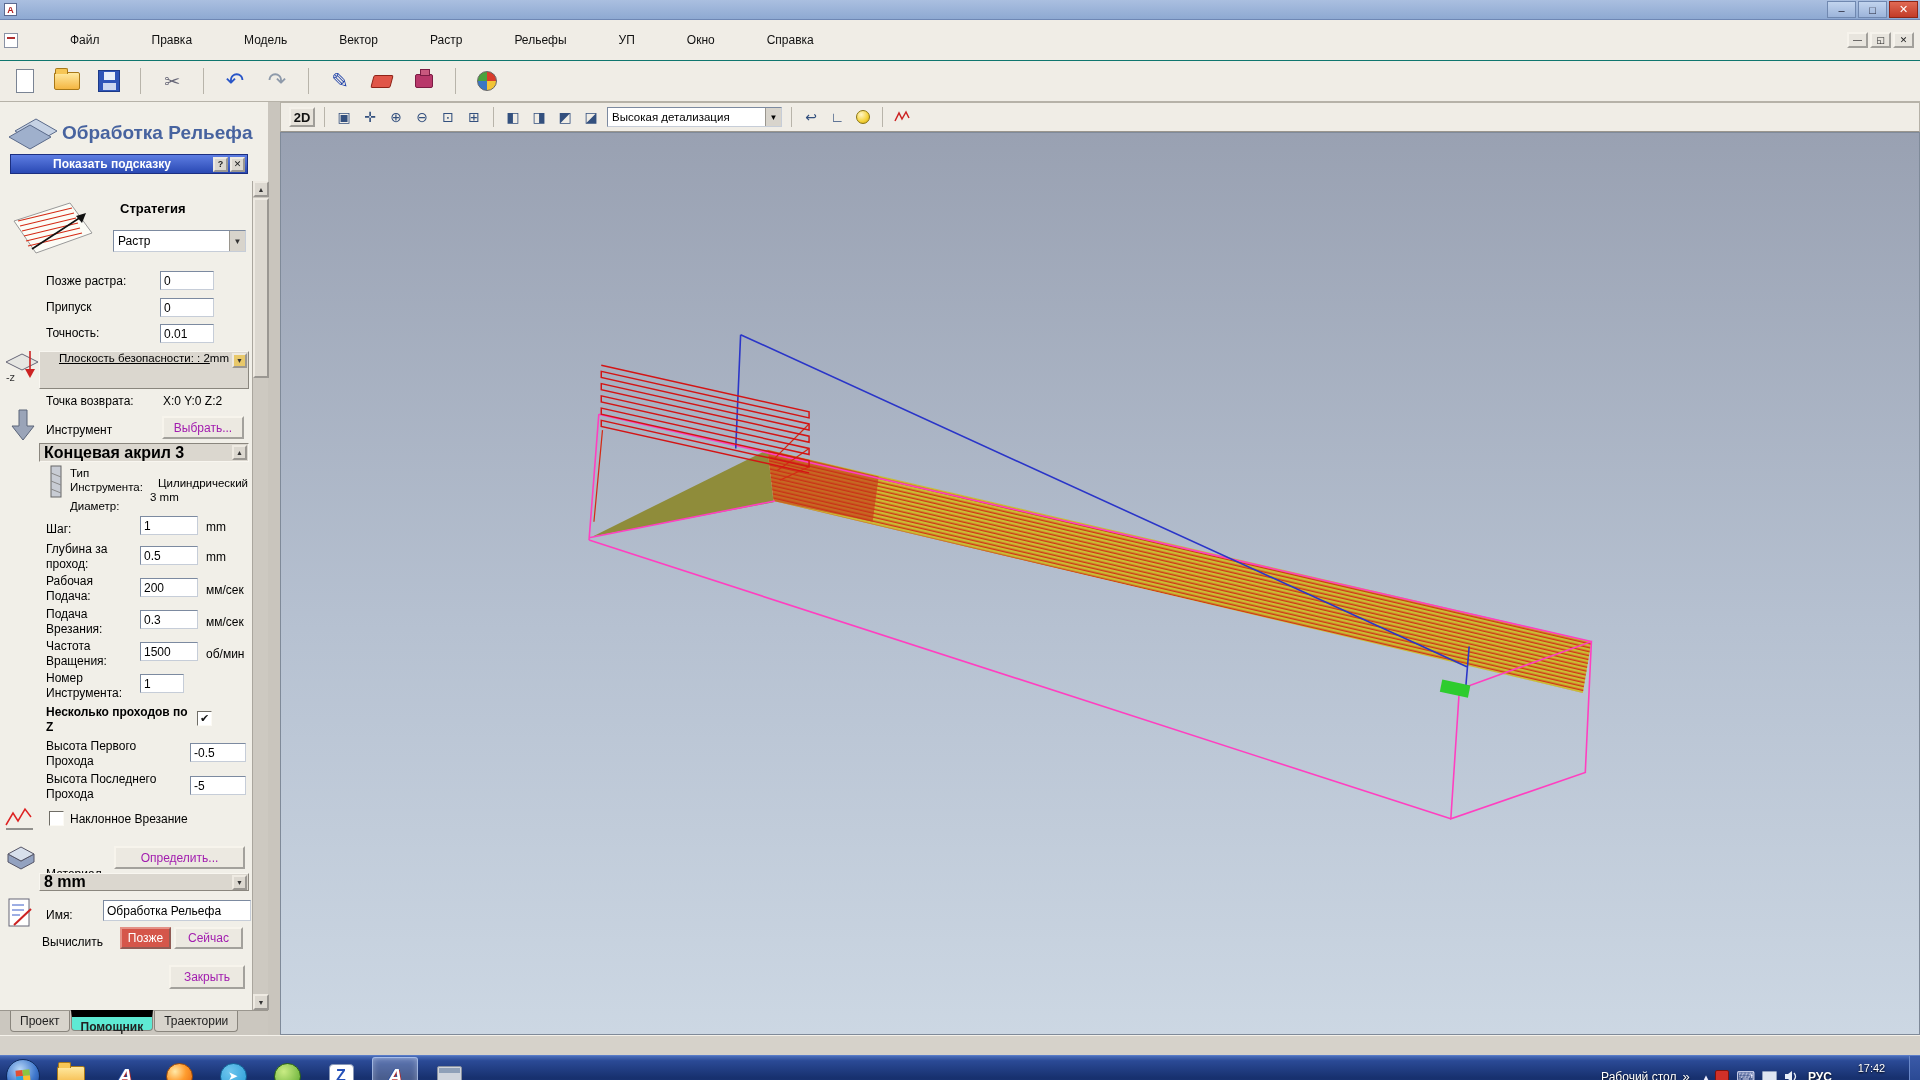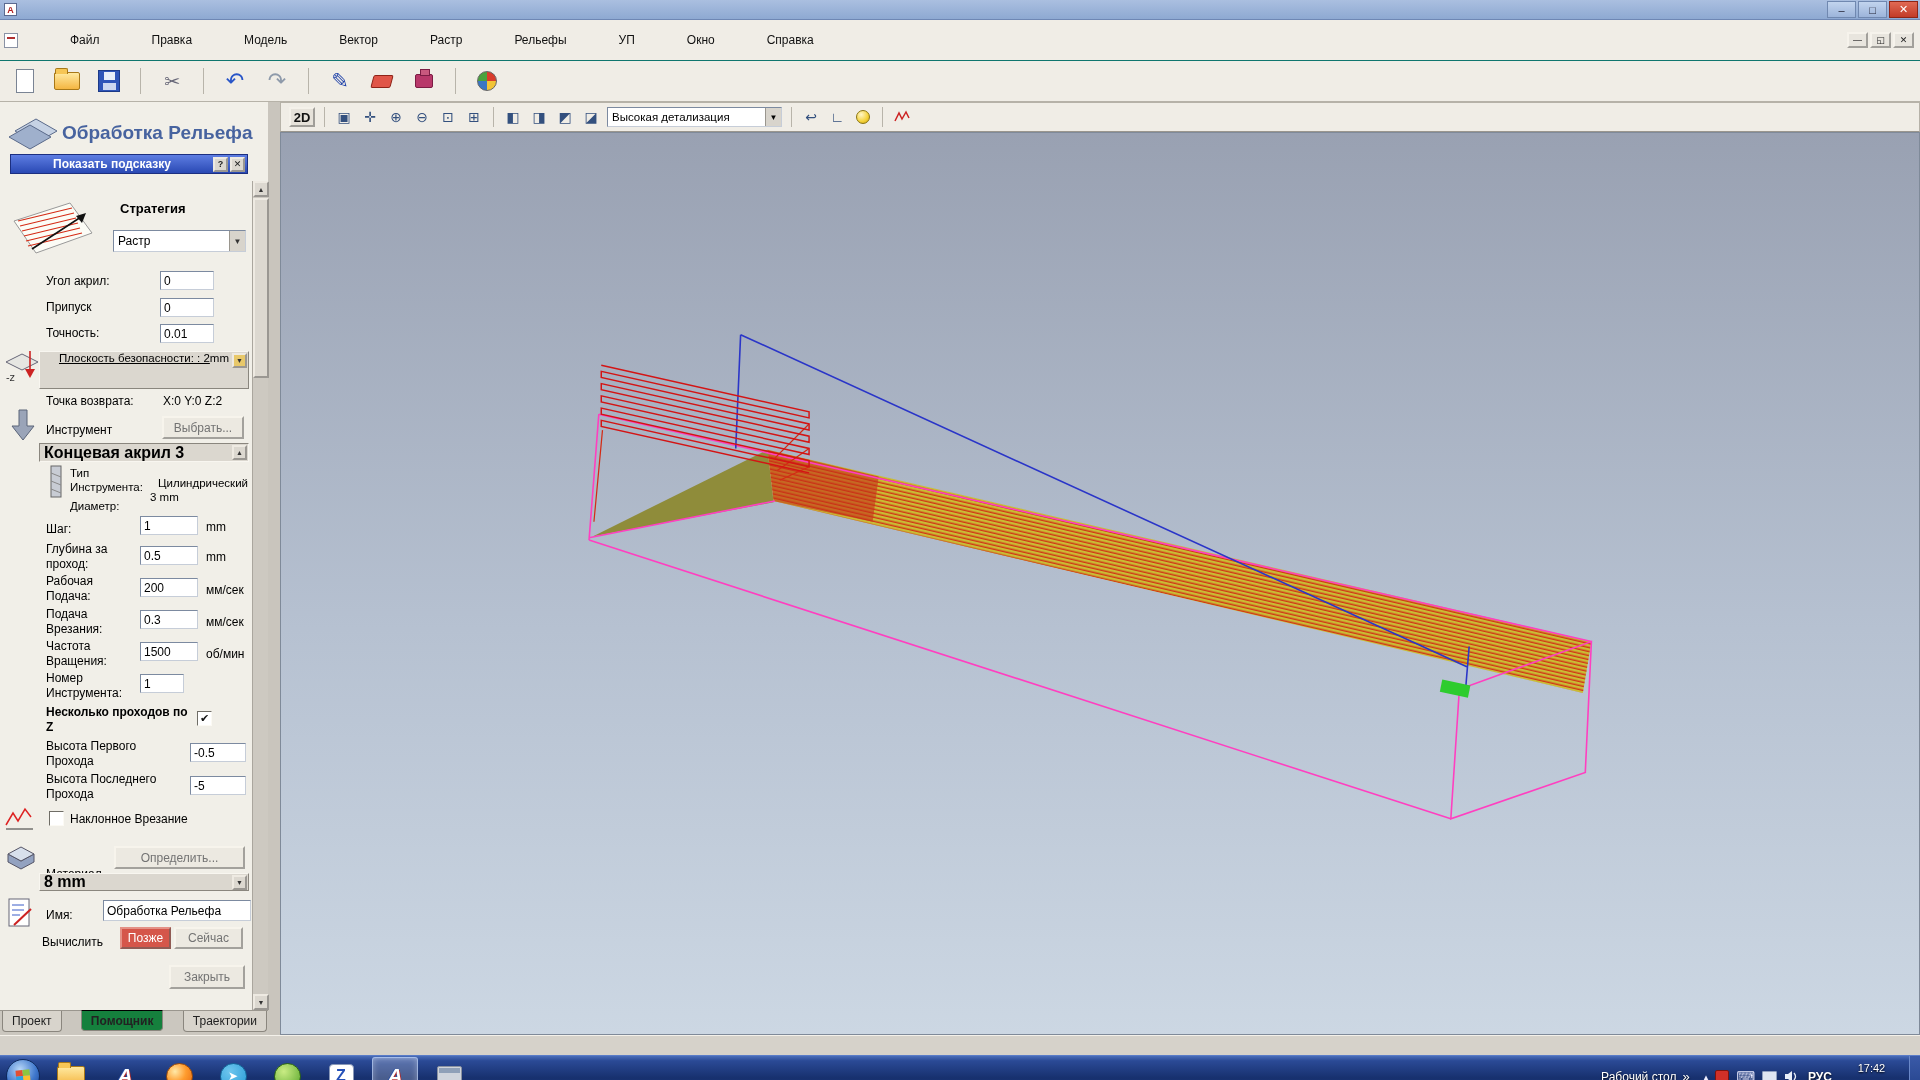--- a/index.html
+++ b/index.html
@@ -44,38 +44,38 @@
 
   
   .panel { width:268px; background:#f1efe8; position:relative; flex:none; }
   .panel-title { position:absolute; top:20px; left:62px; font-size:19px; font-weight:bold; color:#47639f; }
   .hintbar { position:absolute; top:52px; left:10px; width:238px; height:20px; background:linear-gradient(180deg,#5d7de2,#2a49b4); border:1px solid #1c2f80; display:flex; align-items:center; color:#fff; font-weight:bold; }
   .hintbar .txt { flex:1; text-align:center; font-size:12px; }
   .hbtn { width:15px; height:15px; margin-right:2px; background:#dcd8d0; border:2px outset #eeeae2; color:#222; font-size:9px; font-weight:bold; display:flex; align-items:center; justify-content:center; }
 
   .al { position:absolute; font-size:12px; color:#000; line-height:1.25; }
   .inp { position:absolute; height:19px; background:#fff; border:1px solid; border-color:#7c8aa0 #c6cdd8 #c6cdd8 #7c8aa0; font-size:12px; padding:0 3px; font-family:inherit; color:#000; }
-  .pbtn { position:absolute; background:#ece9e1; border:2px outset #f7f4ec; font-size:12px; font-family:inherit; color:#737373; display:flex; align-items:center; justify-content:center; }
+  .pbtn { position:absolute; background:#ece9e1; border:2px outset #f7f4ec; font-size:12px; font-family:inherit; color:#a21caf; display:flex; align-items:center; justify-content:center; }
   .grybar { position:absolute; left:39px; width:210px; background:#dbd7cf; border:1px solid; border-color:#f8f6f0 #8a867e #8a867e #f8f6f0; font-size:11.5px; display:flex; align-items:center; padding:0 4px; }
   .grybar b { font-size:16px; }
   .endbtn { position:absolute; right:1px; top:1px; width:15px; height:15px; background:#dcd8d0; border:2px outset #eeeae2; font-size:7px; display:flex; align-items:center; justify-content:center; color:#333; }
   .dd { position:absolute; background:#fff; border:1px solid; border-color:#7c8aa0 #c6cdd8 #c6cdd8 #7c8aa0; display:flex; align-items:center; }
   .dd .v { flex:1; padding:0 4px; font-size:12px; }
   .dd .a { width:16px; align-self:stretch; background:#d8d4cc; border-left:1px solid #9a968e; font-size:8px; display:flex; align-items:center; justify-content:center; color:#333; }
   .cb { position:absolute; width:15px; height:15px; background:#fff; border:1px solid; border-color:#6f6d66 #fcfaf4 #fcfaf4 #6f6d66; display:flex; align-items:center; justify-content:center; font-size:11px; color:#111; }
 
   
   .scroll { position:absolute; left:252px; top:79px; width:16px; height:829px; background:#cdc9c1; border-left:1px solid #aaa69e; }
   .sbtn { position:absolute; left:0; width:16px; height:16px; background:#dcd8d0; border:2px outset #eeeae2; font-size:7px; display:flex; align-items:center; justify-content:center; color:#333; }
   .sthumb { position:absolute; left:0; top:17px; width:16px; height:180px; background:#dcd8d0; border:2px outset #eeeae2; }
 
   
-  .tabstrip { position:absolute; left:0; top:908px; width:268px; height:25px; background:#cbc7bf; border-top:1px solid #9a968e; padding-left:2px; display:flex;justify-content:space-between; }
+  .tabstrip { position:absolute; left:0; top:908px; width:268px; height:25px; background:#cbc7bf; border-top:1px solid #9a968e; padding-left:10px; display:flex; }
   .tab { padding:3px 9px 4px; background:#d8d4cc; border:1px solid #8a867e; border-top:none; border-radius:0 0 4px 4px; margin-right:1px; font-size:12px; color:#222; height:21px; }
-  .tab.active { background:#15803d; font-weight:bold; border-top:1px solid #000000; margin-top:-1px; }
+  .tab.active { background:#5eead4; font-weight:bold; border-top:7px solid #000000; margin-top:-1px; }
 
   
   .vpcol { flex:1; margin-left:12px; display:flex; flex-direction:column; }
   .vptb { height:30px; background:#f0ede6; border:1px solid #b6b2a8; border-bottom:1px solid #9a968e; display:flex; align-items:center; padding-left:8px; gap:6px; }
   .vpbtn { min-width:20px; height:20px; display:flex; align-items:center; justify-content:center; font-size:14px; color:#33507e; padding:0 2px; }
   .mode2d { font-weight:bold; font-size:13px; color:#111; background:#e6e2da; border:2px outset #f4f1ea; width:26px; }
   .vsep { width:1px; height:20px; background:#b8b4aa; margin:0 3px; }
   .vpdd { width:175px; height:20px; background:#fff; border:1px solid; border-color:#7c8aa0 #c6cdd8 #c6cdd8 #7c8aa0; display:flex; align-items:center; }
   .vpdd .v { flex:1; font-size:11.5px; padding:0 4px; white-space:nowrap; }
   .vpdd .a { width:16px; align-self:stretch; background:#d8d4cc; border-left:1px solid #9a968e; font-size:8px; display:flex; align-items:center; justify-content:center; }
@@ -208,21 +208,21 @@
       </g>
       <line x1="22" y1="52" x2="74" y2="18" stroke="#111" stroke-width="1.6"></line>
       <polygon points="76,16 66,19 72,26" fill="#111"></polygon>
     </svg>
     <div class="al" style="top:99px;left:120px;font-weight:bold;font-size:13px;">Стратегия</div>
     <div class="dd" style="top:128px;left:113px;width:133px;height:22px;">
       <span class="v">Растр</span>
       <span class="a">▼</span>
     </div>
 
-    <div class="al" style="top:172px;left:46px;">Угол акрил:</div>
+    <div class="al" style="top:172px;left:46px;">Позже растра:</div>
     <input class="inp" style="top: 169px; left: 160px; width: 54px;" value="0">
     <div class="al" style="top:198px;left:46px;">Припуск</div>
     <input class="inp" style="top: 196px; left: 160px; width: 54px;" value="0">
     <div class="al" style="top:224px;left:46px;">Точность:</div>
     <input class="inp" style="top: 222px; left: 160px; width: 54px;" value="0.01">
 
     <svg class="abs" style="top:246px;left:4px;" width="36" height="36" viewBox="0 0 36 36">
       <polygon points="2,14 18,6 34,14 18,22" fill="#e6e6e2" stroke="#667"></polygon>
       <line x1="26" y1="3" x2="26" y2="24" stroke="#c22" stroke-width="1.6"></line>
       <polygon points="26,30 21,21 31,21" fill="#c22"></polygon>

